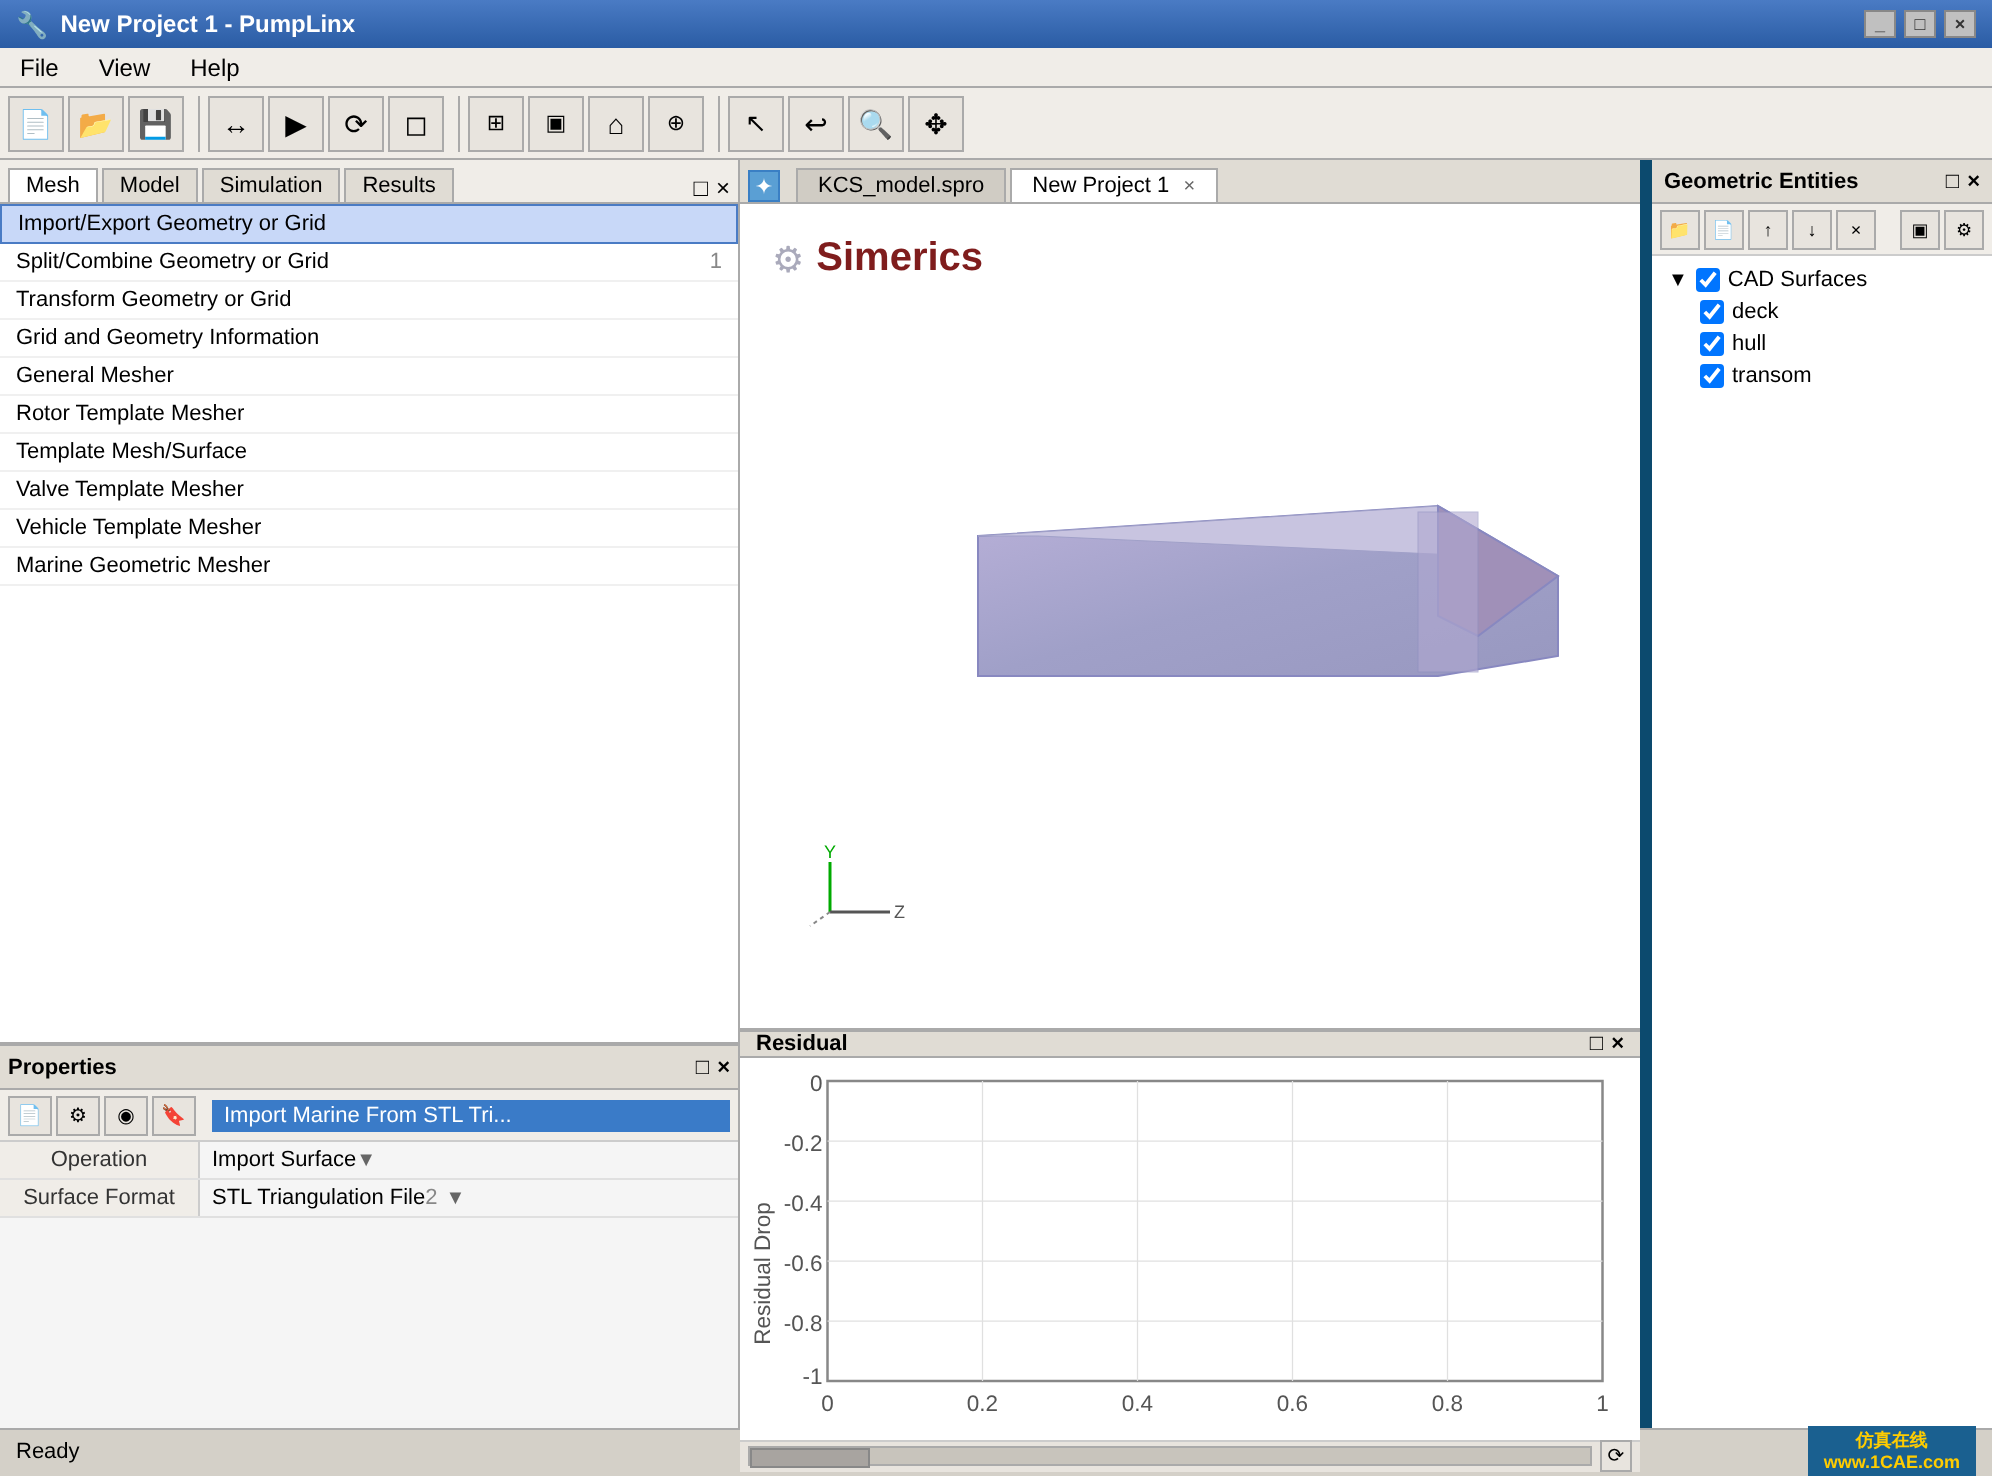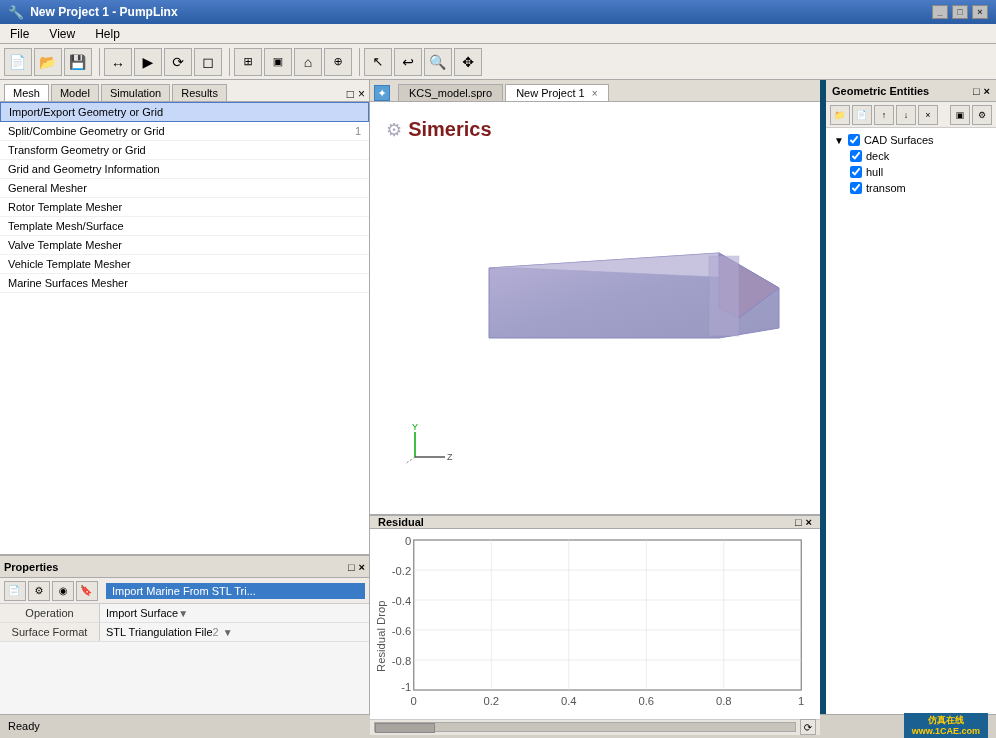--- a/index.html
+++ b/index.html
@@ -30,21 +30,21 @@
     .tab { padding: 2px 8px; border: 1px solid #aaa; border-bottom: none; background: #e0dcd4; cursor: pointer; font-size: 11px; margin-right: 2px; }
     .tab.active { background: white; font-weight: normal; }
     #tab-bar-right { margin-left: auto; display: flex; align-items: center; gap: 4px; }
     
     
     #mesh-panel { background: white; flex: 1; overflow-y: auto; }
     .mesh-item { padding: 3px 8px; cursor: pointer; border-bottom: 1px solid #f0f0f0; font-size: 11px; }
     .mesh-item.selected { background: #c8d8f8; border: 1px solid #4a7bc4; }
     
     
-    #props-panel { background: #f5f5f5; border-top: 2px solid #aaa; height: 160px; display: flex; flex-direction: column; }
+    #props-panel { background: #f5f5f5; border-top: 2px solid #aaa; height: 193px; display: flex; flex-direction: column; }
     #props-header { background: #e0dcd4; border-bottom: 1px solid #aaa; height: 22px; display: flex; align-items: center; justify-content: space-between; padding: 0 4px; font-size: 11px; font-weight: bold; }
     #props-toolbar { background: #f0ede8; border-bottom: 1px solid #ccc; height: 26px; display: flex; align-items: center; padding: 2px 4px; gap: 2px; }
     .props-btn { width: 22px; height: 20px; background: #e8e4de; border: 1px solid #aaa; display: flex; align-items: center; justify-content: center; cursor: pointer; font-size: 10px; }
     #props-active { flex: 1; background: #3a7bc8; color: white; padding: 2px 6px; font-size: 11px; margin-left: 6px; white-space: nowrap; overflow: hidden; text-overflow: ellipsis; }
     #props-body { flex: 1; overflow-y: auto; }
     .props-row { display: flex; border-bottom: 1px solid #e0e0e0; }
     .props-label { width: 100px; padding: 3px 6px; color: #333; background: #f0ede8; border-right: 1px solid #ccc; font-size: 11px; text-align: center; }
     .props-value { flex: 1; padding: 3px 6px; font-size: 11px; display: flex; align-items: center; }
     .props-dropdown { font-size: 10px; color: #666; }
     
@@ -166,21 +166,21 @@
       <div class="mesh-item">
         <span>Template Mesh/Surface</span>
       </div>
       <div class="mesh-item">
         <span>Valve Template Mesher</span>
       </div>
       <div class="mesh-item">
         <span>Vehicle Template Mesher</span>
       </div>
       <div class="mesh-item">
-        <span>Marine Surfaces Mesher</span>
+        <span>Marine Geometric Mesher</span>
       </div>
     </div>
 
     <div id="props-panel">
       <div id="props-header">
         <span>Properties</span>
         <div style="display:flex;gap:4px;">
           <span style="cursor:pointer;">□</span>
           <span style="cursor:pointer;">×</span>
         </div>

